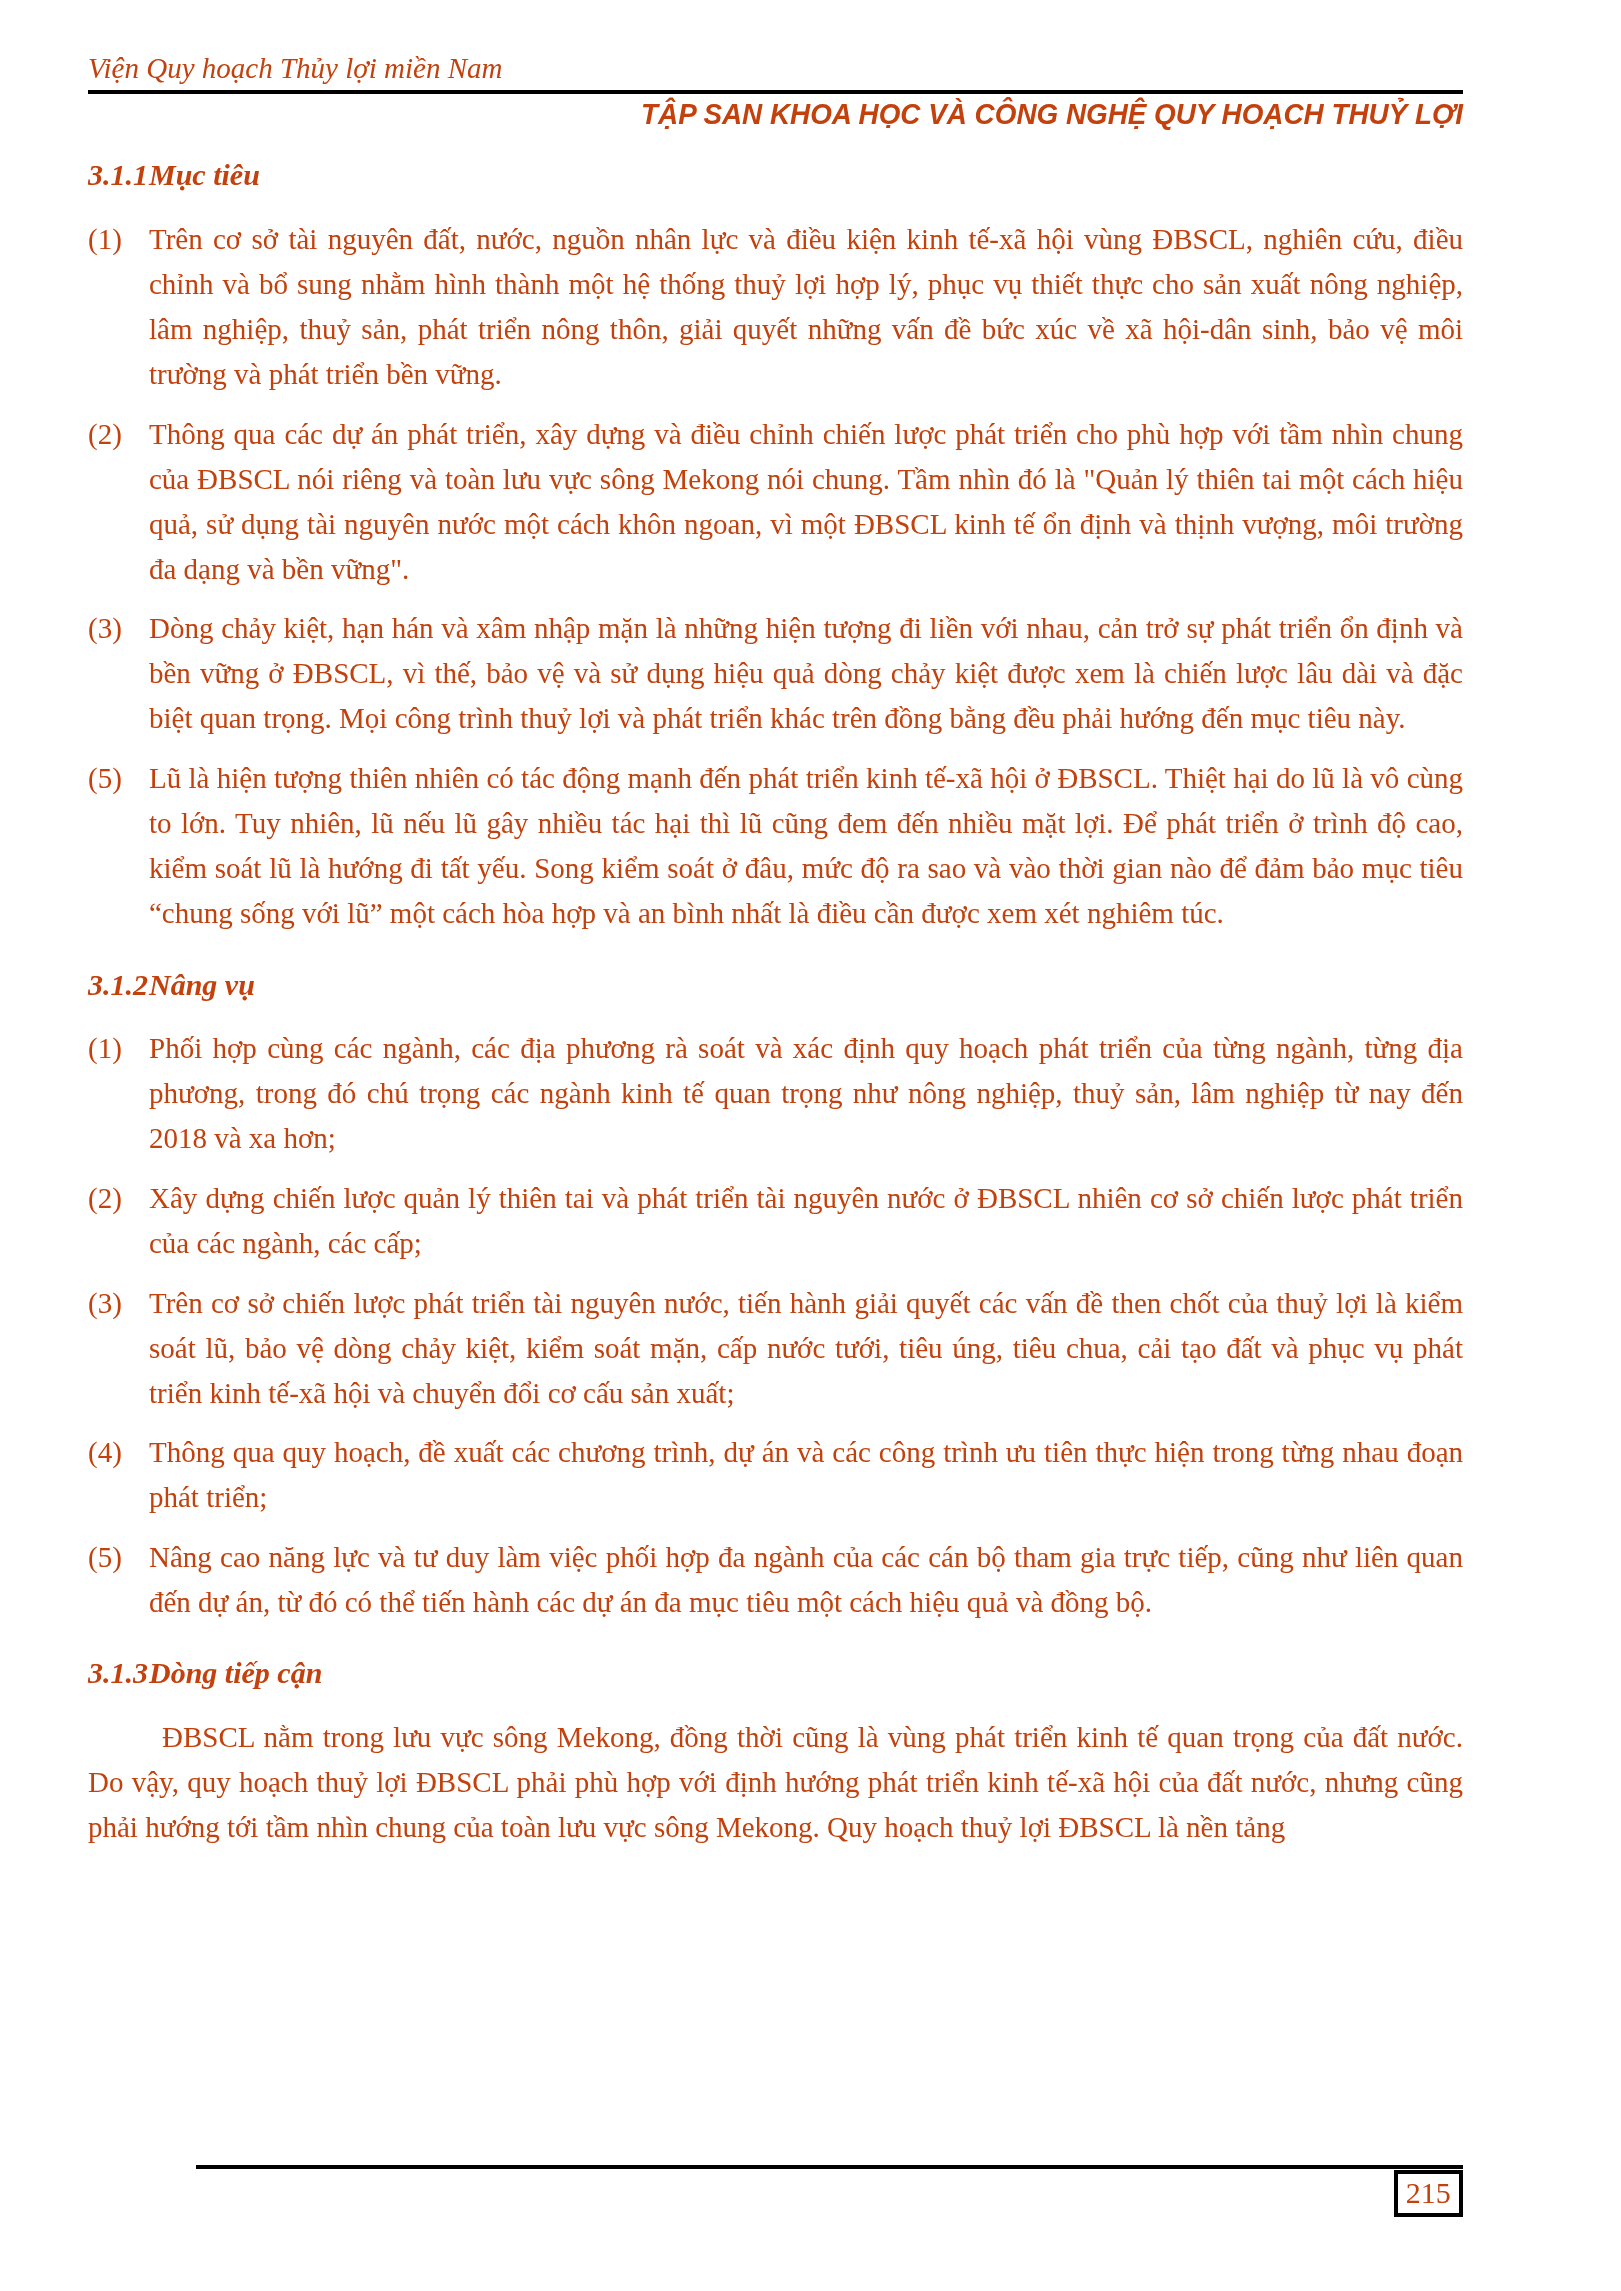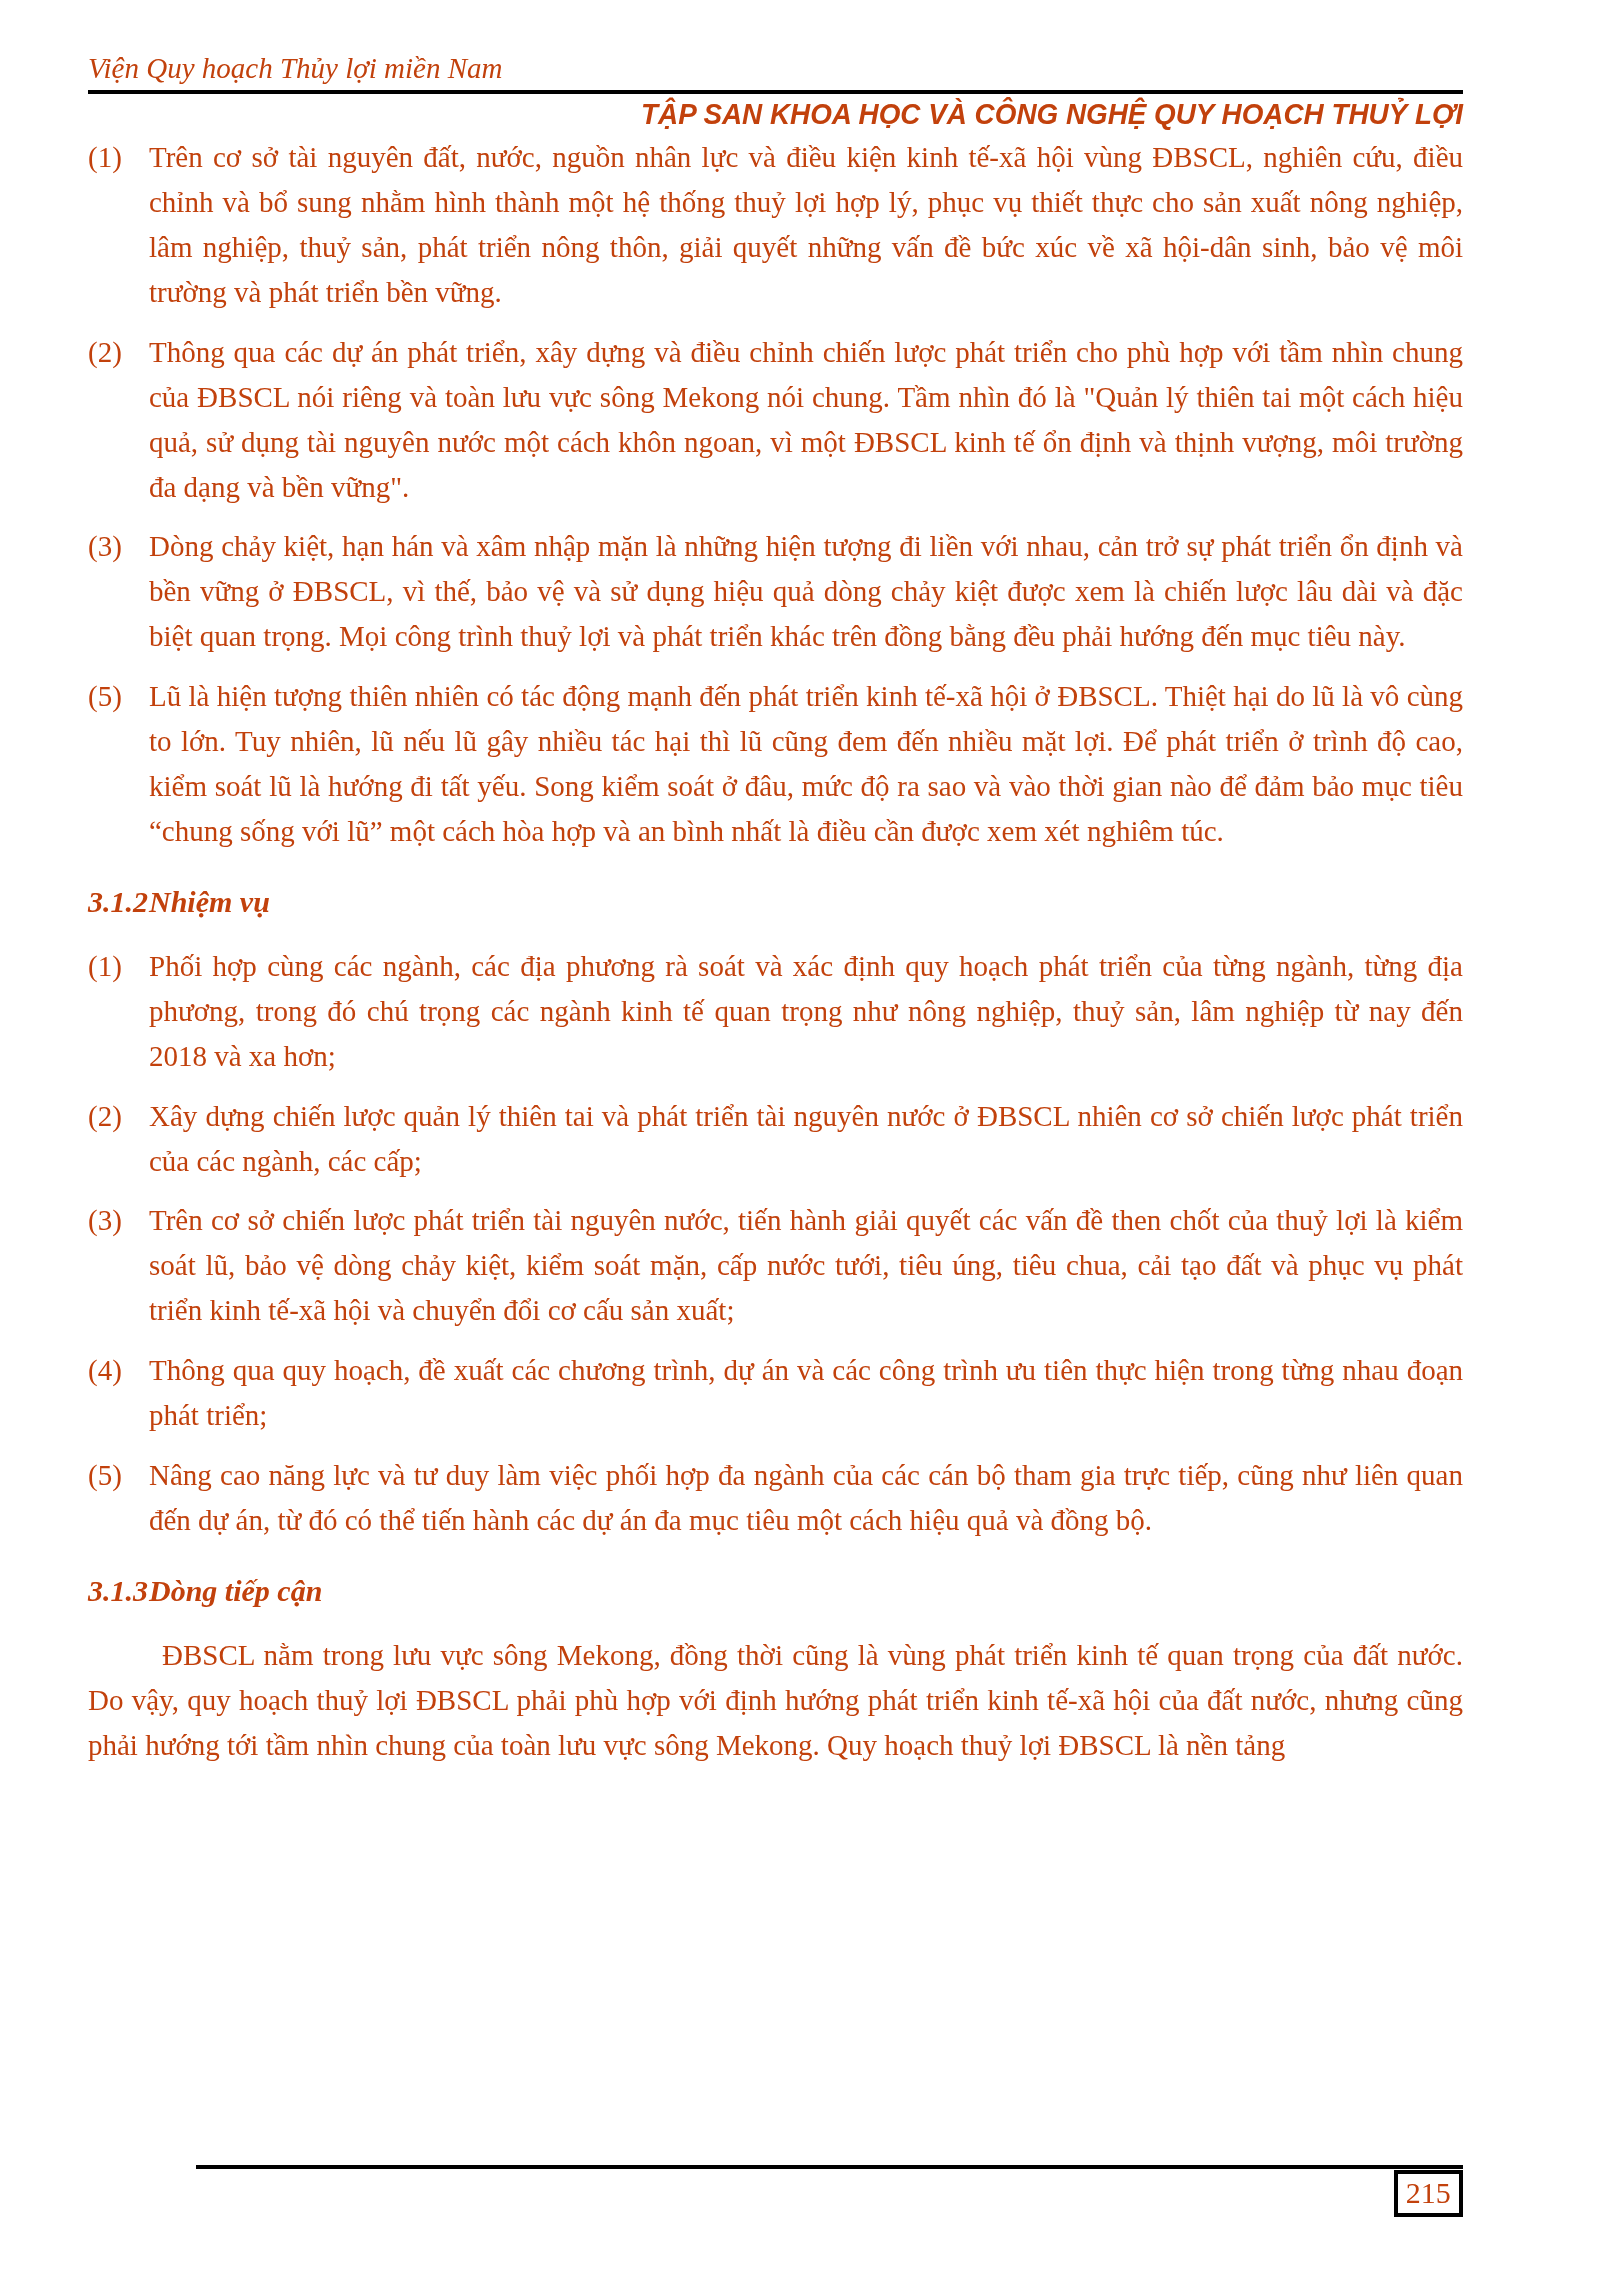--- a/index.html
+++ b/index.html
@@ -100,41 +100,45 @@
 <div class="page">
 
   <div>
     <div class="institution">Viện Quy hoạch Thủy lợi miền Nam</div>
     <div class="header-rule"></div>
     <div class="journal">TẬP SAN KHOA HỌC VÀ CÔNG NGHỆ QUY HOẠCH THUỶ LỢI</div>
   </div>
 
   <div class="content">
 
+    <div class="section-heading">
+      <span>3.1.1</span>
+      <span>Mục tiêu</span>
+    </div>
 
     <div class="item">
       <span class="num">(1)</span>
       <span class="txt">Trên cơ sở tài nguyên đất, nước, nguồn nhân lực và điều kiện kinh tế-xã hội vùng ĐBSCL, nghiên cứu, điều chỉnh và bổ sung nhằm hình thành một hệ thống thuỷ lợi hợp lý, phục vụ thiết thực cho sản xuất nông nghiệp, lâm nghiệp, thuỷ sản, phát triển nông thôn, giải quyết những vấn đề bức xúc về xã hội-dân sinh, bảo vệ môi trường và phát triển bền vững.</span>
     </div>
     <div class="item">
       <span class="num">(2)</span>
       <span class="txt">Thông qua các dự án phát triển, xây dựng và điều chỉnh chiến lược phát triển cho phù hợp với tầm nhìn chung của ĐBSCL nói riêng và toàn lưu vực sông Mekong nói chung. Tầm nhìn đó là "Quản lý thiên tai một cách hiệu quả, sử dụng tài nguyên nước một cách khôn ngoan, vì một ĐBSCL kinh tế ổn định và thịnh vượng, môi trường đa dạng và bền vững".</span>
     </div>
     <div class="item">
       <span class="num">(3)</span>
       <span class="txt">Dòng chảy kiệt, hạn hán và xâm nhập mặn là những hiện tượng đi liền với nhau, cản trở sự phát triển ổn định và bền vững ở ĐBSCL, vì thế, bảo vệ và sử dụng hiệu quả dòng chảy kiệt được xem là chiến lược lâu dài và đặc biệt quan trọng. Mọi công trình thuỷ lợi và phát triển khác trên đồng bằng đều phải hướng đến mục tiêu này.</span>
     </div>
     <div class="item">
       <span class="num">(5)</span>
       <span class="txt">Lũ là hiện tượng thiên nhiên có tác động mạnh đến phát triển kinh tế-xã hội ở ĐBSCL. Thiệt hại do lũ là vô cùng to lớn. Tuy nhiên, lũ nếu lũ gây nhiều tác hại thì lũ cũng đem đến nhiều mặt lợi. Để phát triển ở trình độ cao, kiểm soát lũ là hướng đi tất yếu. Song kiểm soát ở đâu, mức độ ra sao và vào thời gian nào để đảm bảo mục tiêu “chung sống với lũ” một cách hòa hợp và an bình nhất là điều cần được xem xét nghiêm túc.</span>
     </div>
 
     <div class="section-heading">
       <span>3.1.2</span>
-      <span>Nhiệm vụ</span>
+      <span>Nâng vụ</span>
     </div>
 
     <div class="item">
       <span class="num">(1)</span>
       <span class="txt">Phối hợp cùng các ngành, các địa phương rà soát và xác định quy hoạch phát triển của từng ngành, từng địa phương, trong đó chú trọng các ngành kinh tế quan trọng như nông nghiệp, thuỷ sản, lâm nghiệp từ nay đến 2018 và xa hơn;</span>
     </div>
     <div class="item">
       <span class="num">(2)</span>
       <span class="txt">Xây dựng chiến lược quản lý thiên tai và phát triển tài nguyên nước ở ĐBSCL nhiên cơ sở chiến lược phát triển của các ngành, các cấp;</span>
     </div>

